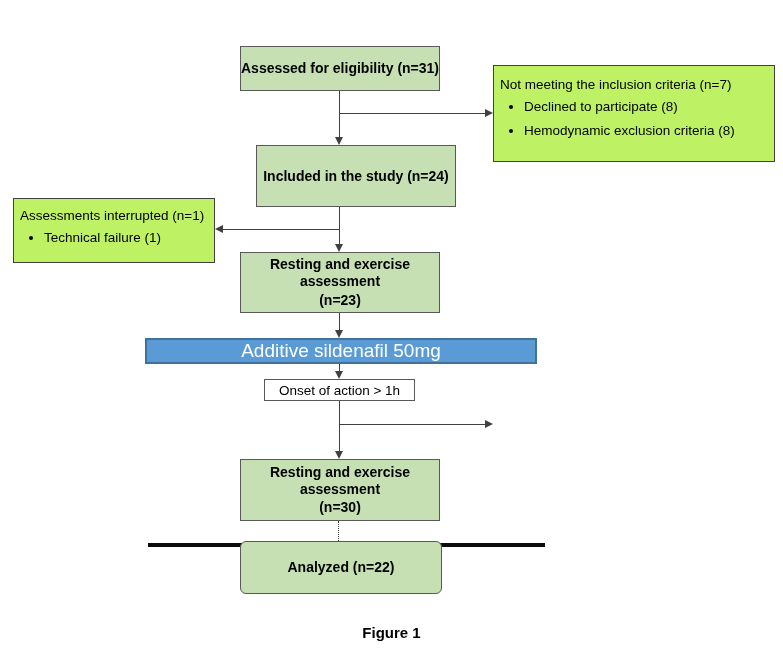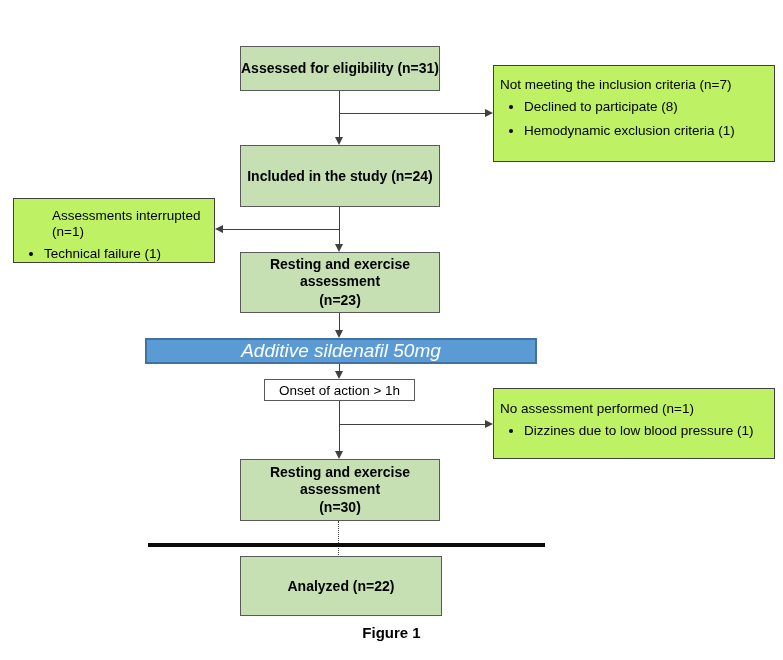--- a/index.html
+++ b/index.html
@@ -65,82 +65,76 @@
   <div class="vline" style="left:339px; top:91px; height:46px;"></div>
   <div class="arr-down" style="left:335px; top:137px;"></div>
 
   <div class="hline" style="left:339px; top:113px; width:147px;"></div>
   <div class="arr-right" style="left:485px; top:109px;"></div>
 
   <div class="wbox" style="left:493px; top:65px; width:282px; height:97px;">
     <div class="title">Not meeting the inclusion criteria  (n=7)</div>
     <ul>
       <li>Declined to participate (8)</li>
-      <li>Hemodynamic exclusion criteria (1)</li>
+      <li>Hemodynamic exclusion criteria (8)</li>
     </ul>
   </div>
 
-  <div class="gbox" style="left:240px; top:145px; width:200px; height:62px;">
+  <div class="gbox" style="left:256px; top:145px; width:200px; height:62px;">
     <span>Included in the study (n=24)</span>
   </div>
 
   <div class="vline" style="left:339px; top:207px; height:37px;"></div>
   <div class="arr-down" style="left:335px; top:244px;"></div>
 
   <div class="hline" style="left:223px; top:229px; width:116px;"></div>
   <div class="arr-left" style="left:215px; top:225px;"></div>
 
   <div class="wbox" style="left:13px; top:198px; width:202px; height:65px;">
-    <div class="title" style="padding-top:9px;margin-left:32px;">Assessments interrupted (n=1)</div>
+    <div class="title" style="padding-top:9px;">Assessments interrupted (n=1)</div>
     <ul>
       <li>Technical failure (1)</li>
     </ul>
   </div>
 
   <div class="gbox" style="left:240px; top:252px; width:200px; height:61px;">
     <span class="wrap-label">Resting and exercise assessment</span>
     <span class="nline">(n=23)</span>
   </div>
 
   <div class="vline" style="left:339px; top:313px; height:17px;"></div>
   <div class="arr-down" style="left:335px; top:330px;"></div>
 
-  <div class="banner" style="left:145px; top:338px; width:392px; height:26px;font-style:italic;">
+  <div class="banner" style="left:145px; top:338px; width:392px; height:26px;">
     <span>Additive sildenafil 50mg</span>
   </div>
 
   <div class="vline" style="left:339px; top:364px; height:7px;"></div>
   <div class="arr-down" style="left:335px; top:371px;"></div>
 
   <div class="labelbox" style="left:264px; top:379px; width:151px; height:22px;align-items:center;">
     <span>Onset of action &gt; 1h</span>
   </div>
 
   <div class="vline" style="left:339px; top:401px; height:50px;"></div>
   <div class="arr-down" style="left:335px; top:451px;"></div>
 
   <div class="hline" style="left:339px; top:424px; width:147px;"></div>
   <div class="arr-right" style="left:485px; top:420px;"></div>
 
-  <div class="wbox" style="left:493px; top:388px; width:282px; height:71px;">
-    <div class="title" style="padding-top:12px;">No assessment performed (n=1)</div>
-    <ul>
-      <li>Dizzines due to low blood pressure (1)</li>
-    </ul>
-  </div>
 
   <div class="gbox" style="left:240px; top:459px; width:200px; height:62px;">
     <span class="wrap-label">Resting and exercise assessment</span>
     <span class="nline">(n=30)</span>
   </div>
 
   <div class="vdotted" style="left:338px; top:521px; height:36px;"></div>
   <div class="arr-down" style="left:335px; top:557px;"></div>
 
   <div class="thickline" style="left:148px; top:543px; width:397px; height:4px;"></div>
 
-  <div class="gbox" style="left:240px; top:556px; width:202px; height:60px;">
+  <div class="gbox" style="left:240px; top:541px; width:202px; height:53px;border-radius:6px;">
     <span>Analyzed (n=22)</span>
   </div>
 
   <div class="caption" style="top:624px;font-weight:bold;">Figure 1</div>
 
 </div>
 
 </body></html>

